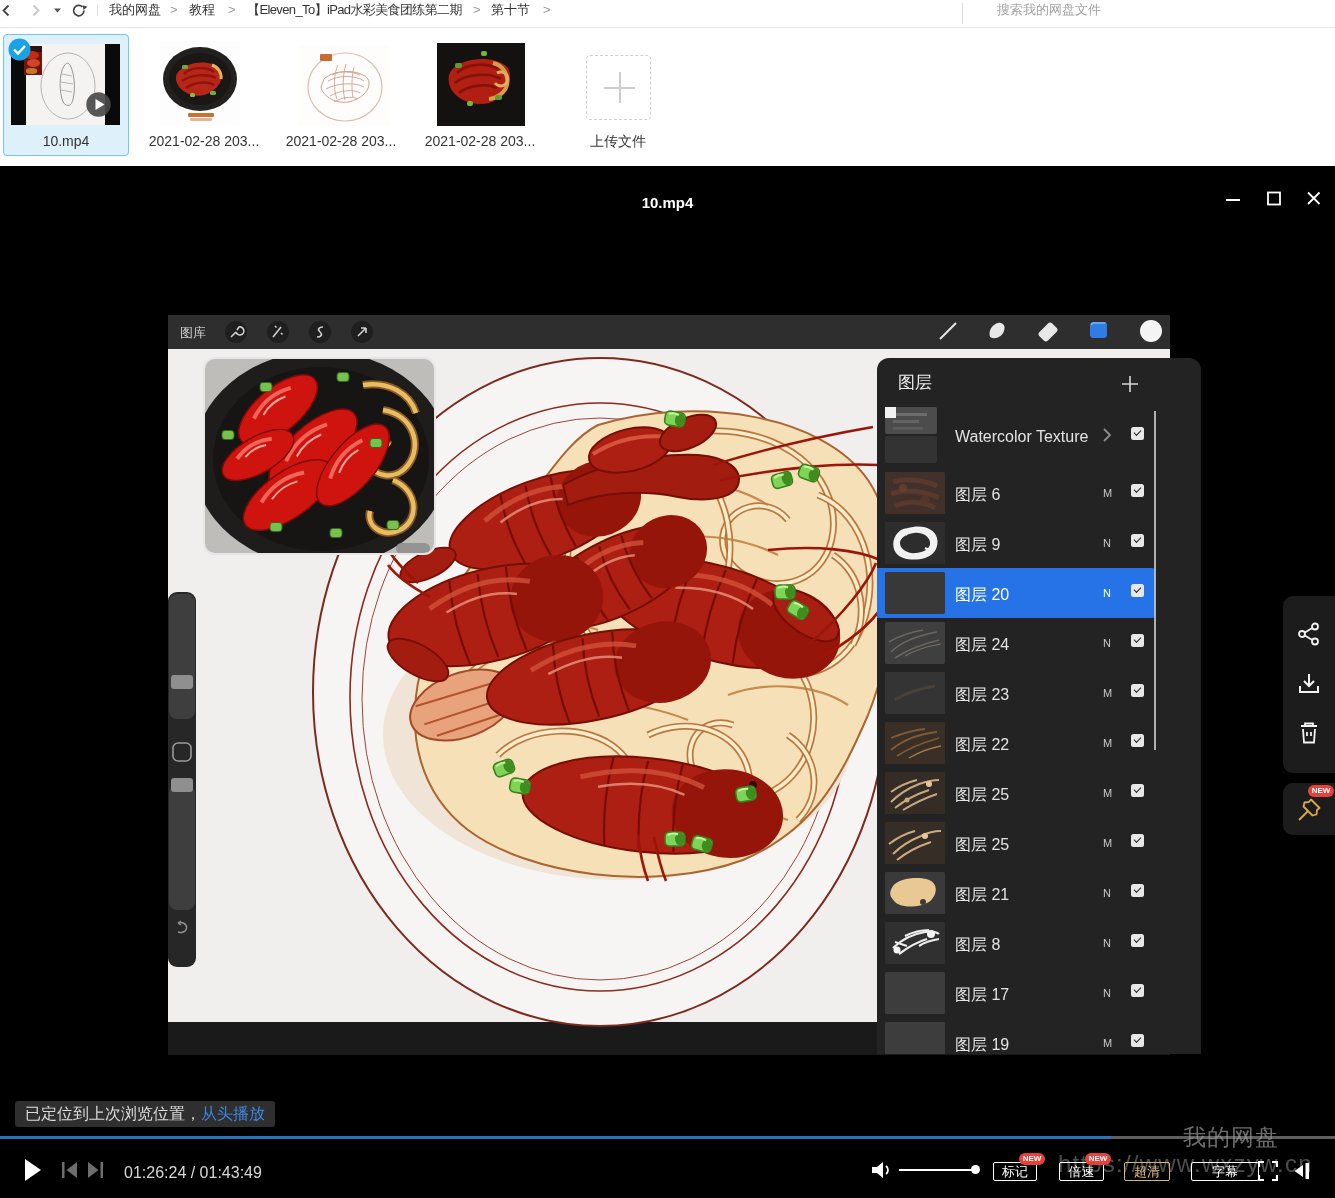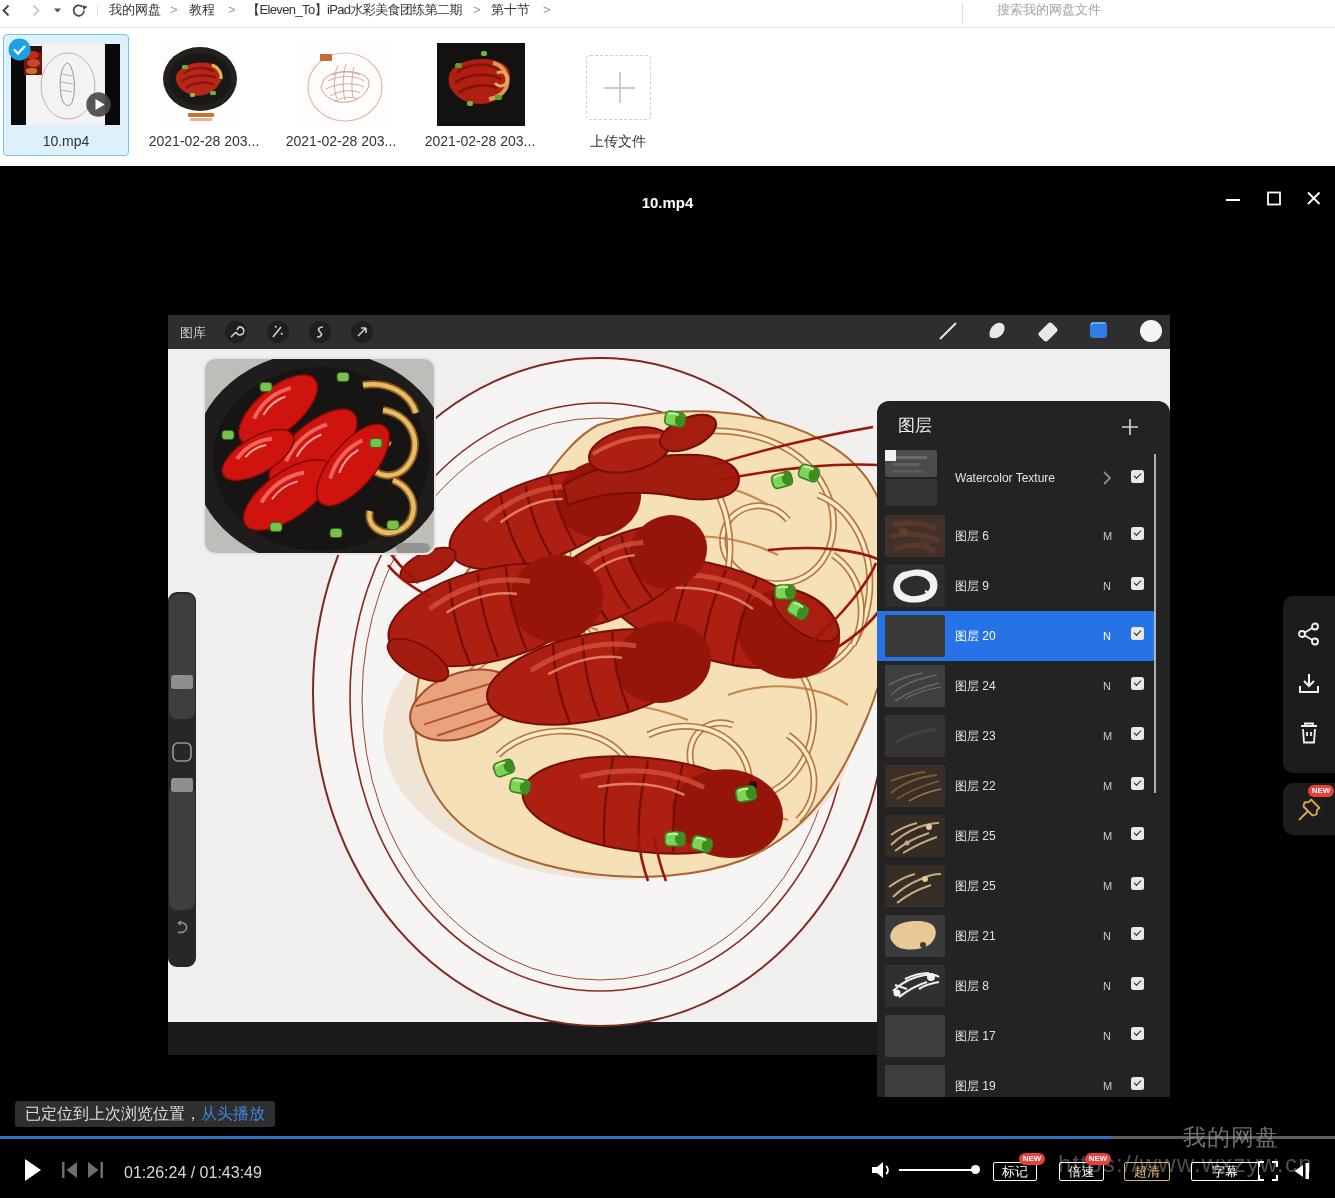--- a/index.html
+++ b/index.html
@@ -12,24 +12,24 @@
   #topbar .it { position:absolute; top:0; height:28px; line-height:28px; white-space:nowrap; }
 
   
   .tile-label { position:absolute; font-size:14px; color:#333; text-align:center; white-space:nowrap; }
 
   
   #player { position:absolute; left:0; top:166px; width:1335px; height:1032px; background:#000; overflow:hidden; }
   #ptitle { position:absolute; left:0; top:28px; width:100%; text-align:center; color:#fff; font-size:15px; font-weight:bold; }
 
   
-  #lpanel { position:absolute; left:877px; top:192px; width:293px; height:696px; background:#232323; border-radius:12px 12px 0 0; overflow:hidden;margin-top:43px; }
+  #lpanel { position:absolute; left:877px; top:192px; width:324px; height:696px; background:#232323; border-radius:12px 12px 0 0; overflow:hidden; }
   .lrow { position:absolute; left:0; width:293px; height:50px; }
   .lrow .thumb { position:absolute; left:8px; top:4px; width:60px; height:42px; background:#3a3a3a; border-radius:2px; overflow:hidden; }
-  .lrow .lname { position:absolute; left:78px; top:17px; font-size:12px; color:#e3e3e3; }
+  .lrow .lname { position:absolute; left:78px; top:17px; font-size:16px; color:#e3e3e3; }
   .lrow .mn { position:absolute; left:226px; top:19px; font-size:11px; color:#c9c9c9; }
   .lrow .cb { position:absolute; left:254px; top:16px; width:13px; height:13px; background:#e8e8e8; border-radius:2.5px; }
   .lrow .cb:after { content:""; position:absolute; left:3px; top:3px; width:6px; height:3px; border-left:1.6px solid #222; border-bottom:1.6px solid #222; transform:rotate(-45deg); }
 
   
   .vbtn { position:absolute; top:996px; height:19px; line-height:17px; border:1.5px solid #fff; border-radius:2px; color:#fff; font-size:13px; text-align:center; }
   .newb { position:absolute; width:26px; height:12px; background:#e8413c; border-radius:6px; color:#fff; font-size:8px; font-weight:bold; text-align:center; line-height:12px; }
 </style>
 </head>
 <body>

